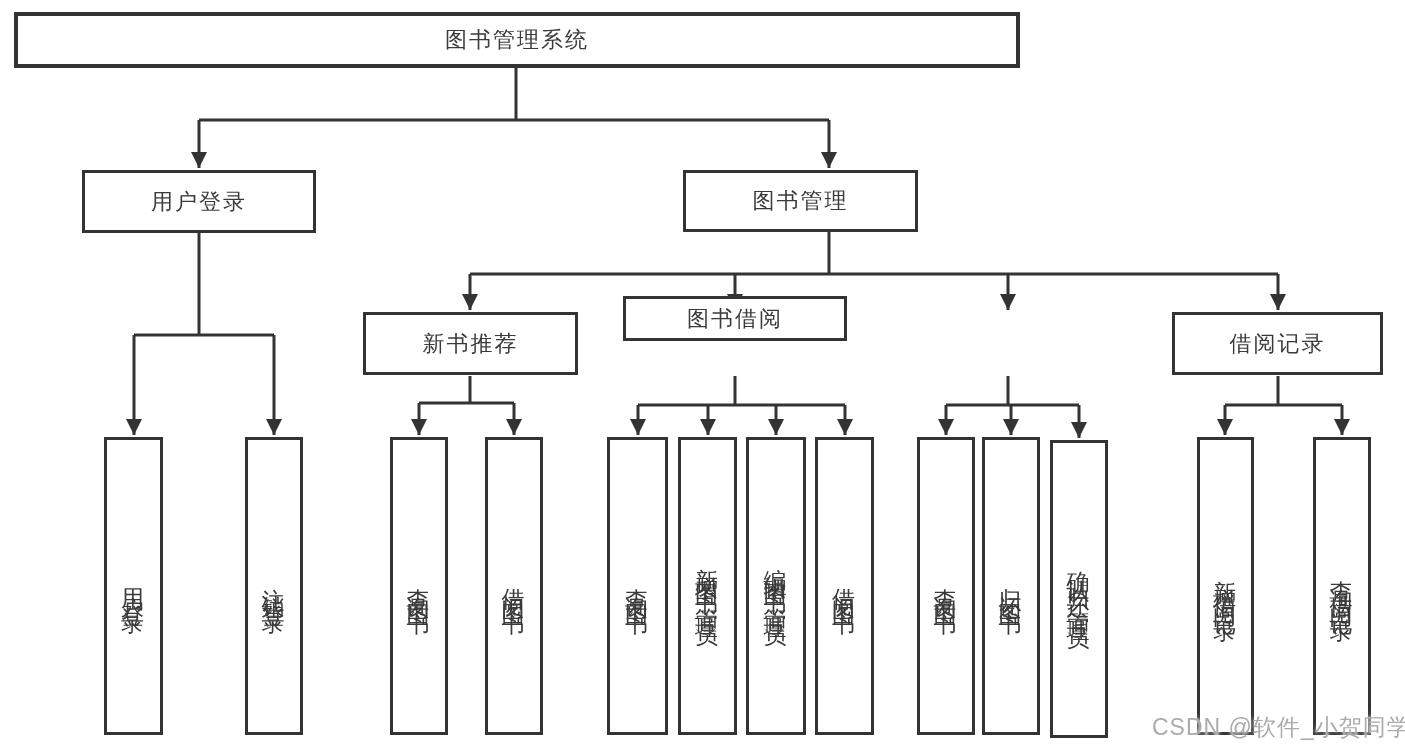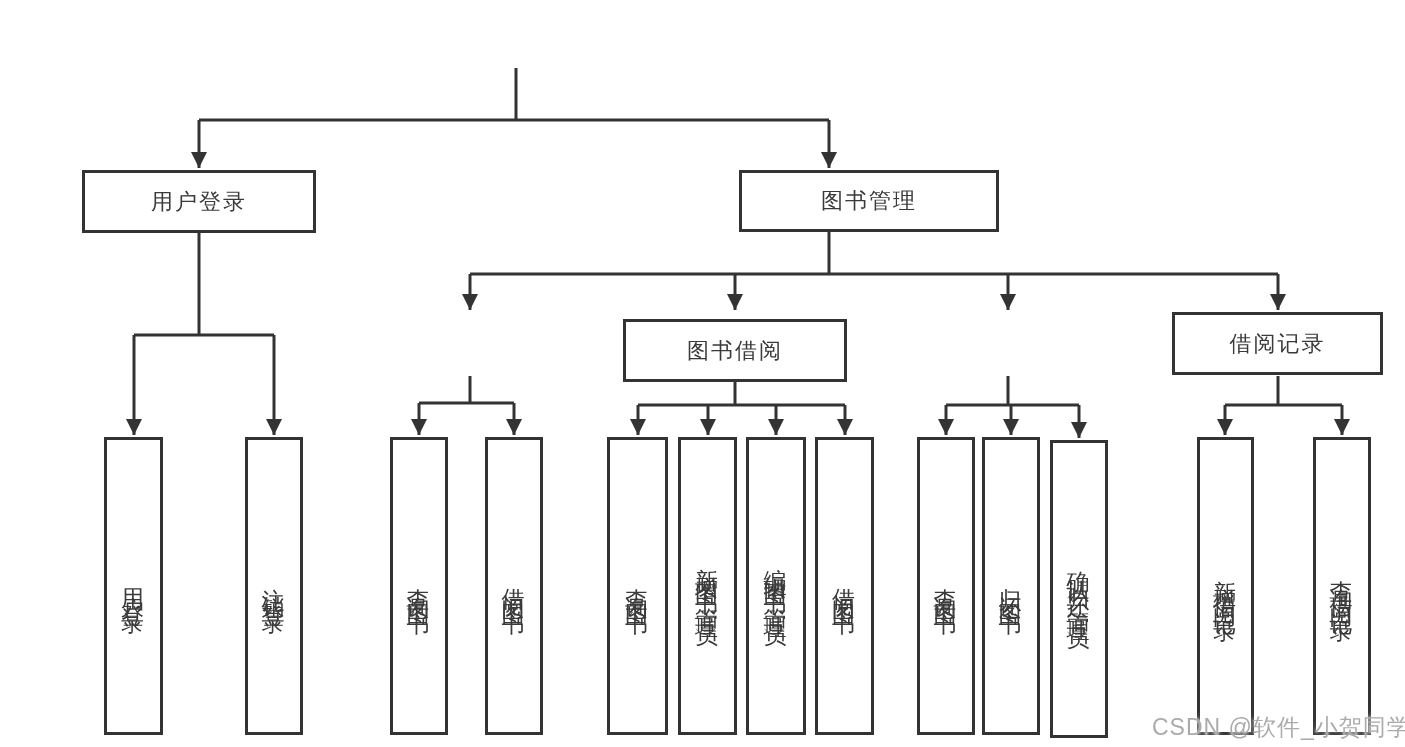--- a/index.html
+++ b/index.html
@@ -95,29 +95,35 @@
       <path d="M1011,405 V435" marker-end="url(#arrow)"></path>
       <path d="M1079,405 V438" marker-end="url(#arrow)"></path>
 
       <path d="M1278,376 V405"></path>
       <path d="M1225,405 H1342"></path>
       <path d="M1225,405 V435" marker-end="url(#arrow)"></path>
       <path d="M1342,405 V435" marker-end="url(#arrow)"></path>
     </g>
   </svg>
 
+  <div class="box h root" style="left:14px;top:12px;width:1006px;height:56px">
+    <span>图书管理系统</span>
+  </div>
 
   <div class="box h" style="left:82px;top:170px;width:234px;height:63px">
     <span>用户登录</span>
   </div>
-  <div class="box h" style="left:739px;top:170px;width:260px;height:62px">
+  <div class="box h" style="left:683px;top:170px;width:235px;height:62px">
     <span>图书管理</span>
   </div>
 
-  <div class="box h" style="left:623px;top:319px;width:224px;height:63px">
+  <div class="box h" style="left:363px;top:312px;width:215px;height:63px">
+    <span>新书推荐</span>
+  </div>
+  <div class="box h" style="left:623px;top:296px;width:224px;height:45px">
     <span>图书借阅</span>
   </div>
   <div class="box h" style="left:1172px;top:312px;width:211px;height:63px">
     <span>借阅记录</span>
   </div>
 
   <div class="box v" style="left:104px;top:437px;width:59px;height:298px">
     <span>用户登录</span>
   </div>
   <div class="box v" style="left:245px;top:437px;width:58px;height:298px">

